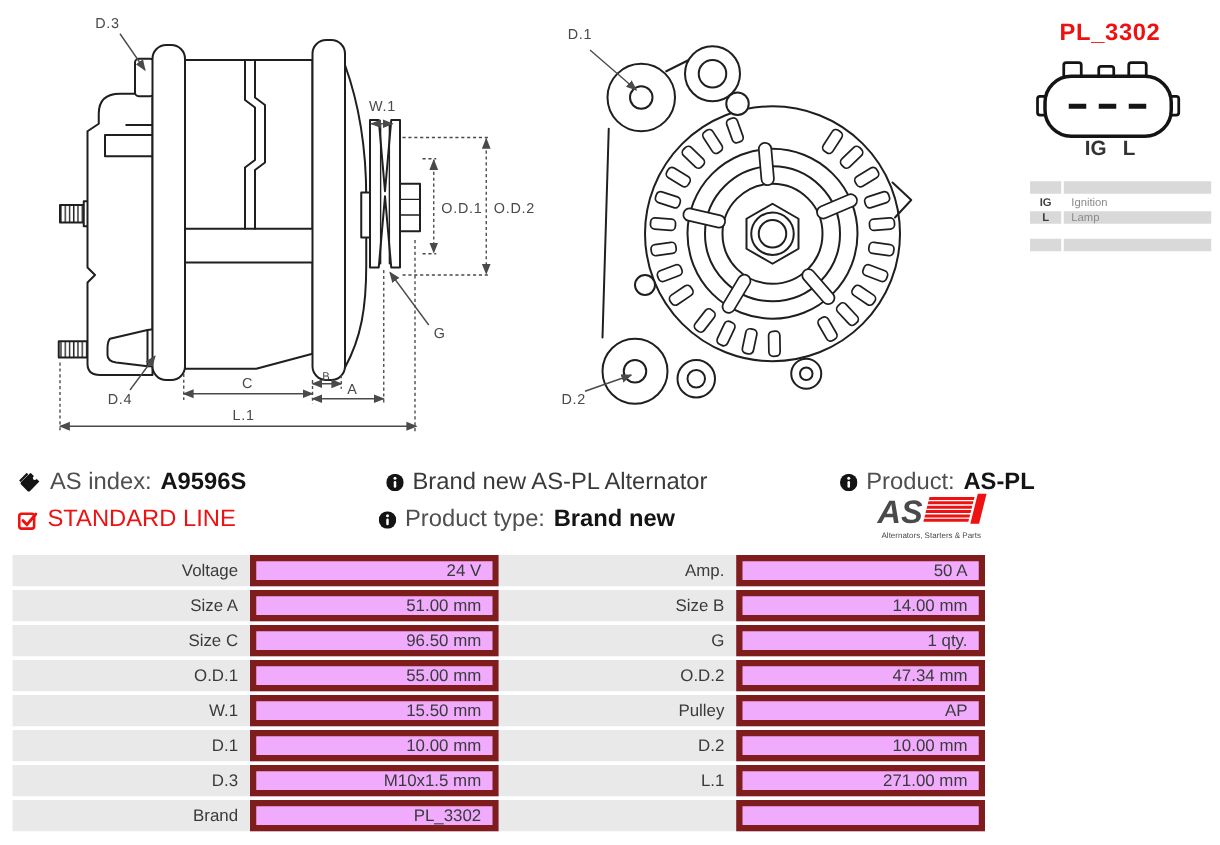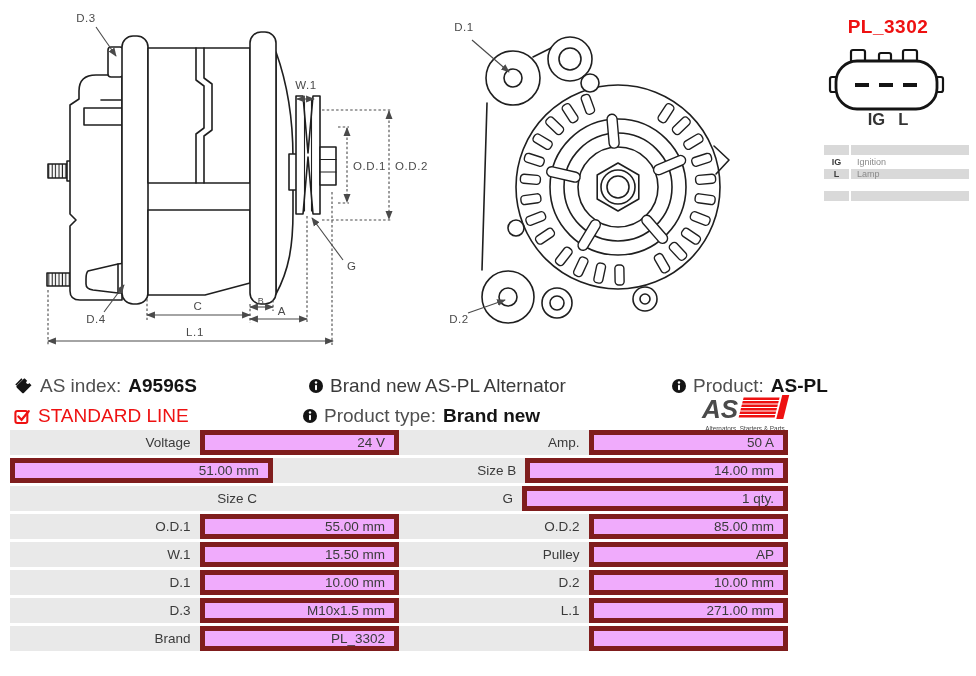--- a/index.html
+++ b/index.html
@@ -25,21 +25,21 @@
   .lv{flex:1;color:#8a8a8a;padding-left:6px;line-height:10px}
 
   
   .ii{position:absolute;display:flex;align-items:center;gap:7px;
     font-size:19px;color:#4f4f4f;white-space:nowrap;height:18px}
   .ii b{color:#141414}
   .red-bold{color:#ee1111;font-weight:normal}
   .ii svg{flex:0 0 auto}
 
   
-  .spec{position:absolute;left:10px;top:430px;width:778px}
+  .spec{position:absolute;left:10px;top:444px;width:778px}
   .spec-row{display:flex;height:25px;margin-bottom:3px}
   .cell{box-sizing:border-box;flex:1;display:flex;align-items:center;
     justify-content:flex-end;padding-right:9px;font-size:13.5px;color:#3a3a3a}
   .cl{background:#e9e9e9}
   .cv{background:#f0abfc;border:5px solid #7f1d1d}
 
   
   text{font-family:"Liberation Sans",sans-serif;fill:#4a4a4a}
   .dimtxt{font-size:11.5px;letter-spacing:.6px}
   .dimtxt-sm{font-size:9px;letter-spacing:.4px}
@@ -309,34 +309,36 @@
 </div>
 
 <div class="spec">
   <div class="spec-row">
     <div class="cell cl">Voltage</div>
     <div class="cell cv">24 V</div>
     <div class="cell cl">Amp.</div>
     <div class="cell cv">50 A</div>
   </div>
   <div class="spec-row">
+    <div class="cell cl">Size A</div>
     <div class="cell cv">51.00 mm</div>
     <div class="cell cl">Size B</div>
     <div class="cell cv">14.00 mm</div>
   </div>
   <div class="spec-row">
     <div class="cell cl">Size C</div>
+    <div class="cell cv">96.50 mm</div>
     <div class="cell cl">G</div>
     <div class="cell cv">1 qty.</div>
   </div>
   <div class="spec-row">
     <div class="cell cl">O.D.1</div>
     <div class="cell cv">55.00 mm</div>
     <div class="cell cl">O.D.2</div>
-    <div class="cell cv">85.00 mm</div>
+    <div class="cell cv">47.34 mm</div>
   </div>
   <div class="spec-row">
     <div class="cell cl">W.1</div>
     <div class="cell cv">15.50 mm</div>
     <div class="cell cl">Pulley</div>
     <div class="cell cv">AP</div>
   </div>
   <div class="spec-row">
     <div class="cell cl">D.1</div>
     <div class="cell cv">10.00 mm</div>

